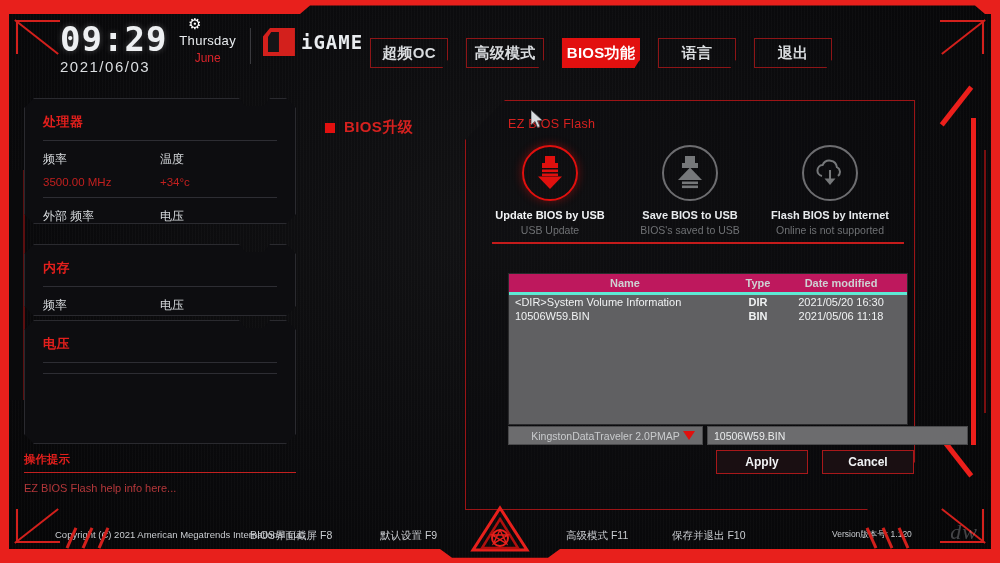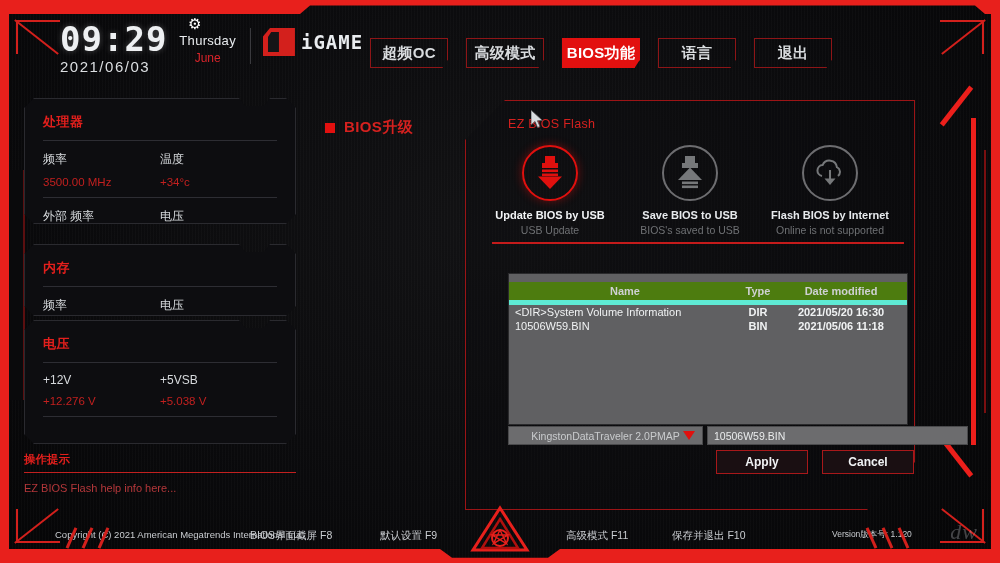--- a/index.html
+++ b/index.html
@@ -163,30 +163,30 @@
   .action-sub{ color:#6f7174; font-size:10.5px; margin-top:3px; }
 
   .actions-rule{ position:absolute; left:492px; top:242px; width:412px; height:2px; background:#c41b1b; }
 
   
   .files{
     position:absolute; left:508px; top:273px; width:400px; height:152px;
     background:#606062; border:1px solid #2a2a2c;
   }
   .files-head{
-    display:flex; background:#4d7c0f; color:#cfd1d3; font-size:11px; font-weight:bold;
-    padding:3px 6px; border-bottom:5px solid #5eead4;margin-top:8px;
+    display:flex; background:#be185d; color:#cfd1d3; font-size:11px; font-weight:bold;
+    padding:3px 6px; border-bottom:3px solid #5eead4;
   }
   .col-name{ flex:1; text-align:center; }
   .col-type{ width:46px; text-align:center; }
   .col-date{ width:120px; text-align:center; }
   .file-row{ display:flex; padding:1px 6px; color:#f0f2f3; font-size:11px; }
   .file-row .col-name{ text-align:left; }
   .file-row .col-type{ font-weight:bold; }
-  .file-row .col-date{ font-weight:bold; }
+  .file-row .col-date{ font-weight:normal; }
 
   .bottom-bar{ position:absolute; left:508px; top:426px; width:460px; height:19px; display:flex; }
   .drive-select{
     width:195px; background:#6c6c6e; border:1px solid #4a4a4c; display:flex;
     align-items:center; justify-content:center; position:relative;
     color:#c9cbcd; font-size:10.5px;
   }
   .caret{
     position:absolute; right:7px; top:4px; width:0; height:0;
     border-left:6px solid transparent; border-right:6px solid transparent; border-top:9px solid #e0100e;
@@ -318,30 +318,20 @@
       <div class="kv">
         <div class="kv-label">电压</div>
         <div class="kv-value">1.397 V</div>
       </div>
     </div>
   </div>
 
   <div class="panel" id="panel-volt">
     <div class="panel-title">电压</div>
     <div class="panel-rule"></div>
-    <div class="kv-row">
-      <div class="kv">
-        <div class="kv-label">+12V</div>
-        <div class="kv-value">+12.276 V</div>
-      </div>
-      <div class="kv">
-        <div class="kv-label">+5VSB</div>
-        <div class="kv-value">+5.038 V</div>
-      </div>
-    </div>
     <div class="panel-rule"></div>
   </div>
 
   <div class="hint">
     <div class="hint-title">操作提示</div>
     <div class="hint-rule"></div>
     <div class="hint-text">EZ BIOS Flash help info here...</div>
   </div>
 
   <div class="submenu">

